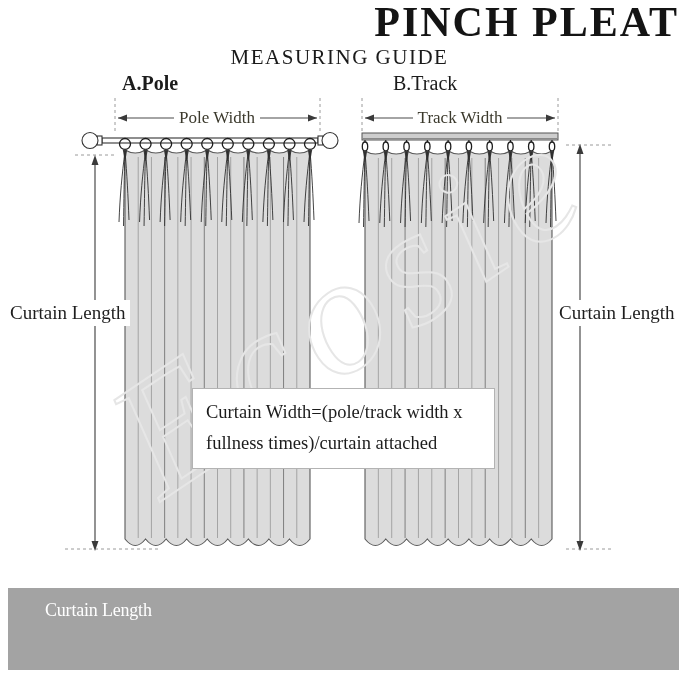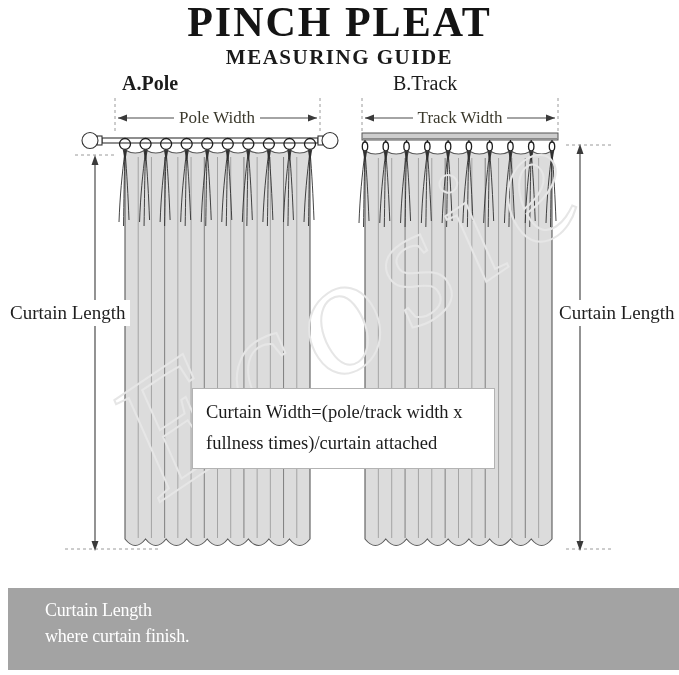--- a/index.html
+++ b/index.html
@@ -7,24 +7,24 @@
        font-family:"Liberation Serif","DejaVu Serif",serif;}
   .page{position:relative;width:679px;height:675px;background:#fff;}
 
   .watermark{position:absolute;left:10px;top:200px;width:680px;height:210px;
     z-index:2;pointer-events:none;text-align:center;
     font-style:italic;font-size:168px;letter-spacing:14px;line-height:210px;
     color:transparent;-webkit-text-stroke:2px var(--watermark-color,#e6e6e6);
     transform:rotate(-34deg);transform-origin:center;}
 
   .title{position:absolute;left:0;right:0;top:0;margin:0;z-index:3;
-    text-align:center;font-size:42px;line-height:44px;font-weight:bold;
+    text-align:right;font-size:42px;line-height:44px;font-weight:bold;
     letter-spacing:2px;color:#141414;}
   .subtitle{position:absolute;left:0;right:0;top:45px;margin:0;z-index:3;
-    text-align:center;font-size:21px;line-height:24px;font-weight:bold;
+    text-align:center;font-size:21px;line-height:24px;font-weight:normal;
     letter-spacing:1.5px;color:#1a1a1a;}
 
   .dlabel{position:absolute;z-index:3;font-size:20px;color:#1c1c1c;}
   #label-a{left:122px;top:72px;font-weight:bold;}
   #label-b{left:393px;top:72px;}
 
   svg{position:absolute;z-index:1;}
   #svgA{left:50px;top:90px;}
   #svgB{left:345px;top:90px;}
 
@@ -249,16 +249,15 @@
   <div class="lenlabel" id="len-left">Curtain Length</div>
   <div class="lenlabel" id="len-right">Curtain Length</div>
 
   <div class="formula">
     <div>Curtain Width=(pole/track width x</div>
     <div>fullness times)/curtain attached</div>
   </div>
 
   <div class="footer">
     <div>Curtain Length</div>
-    <div>where curtain finish.</div>
   </div>
 
 </div>
 
 </body></html>

